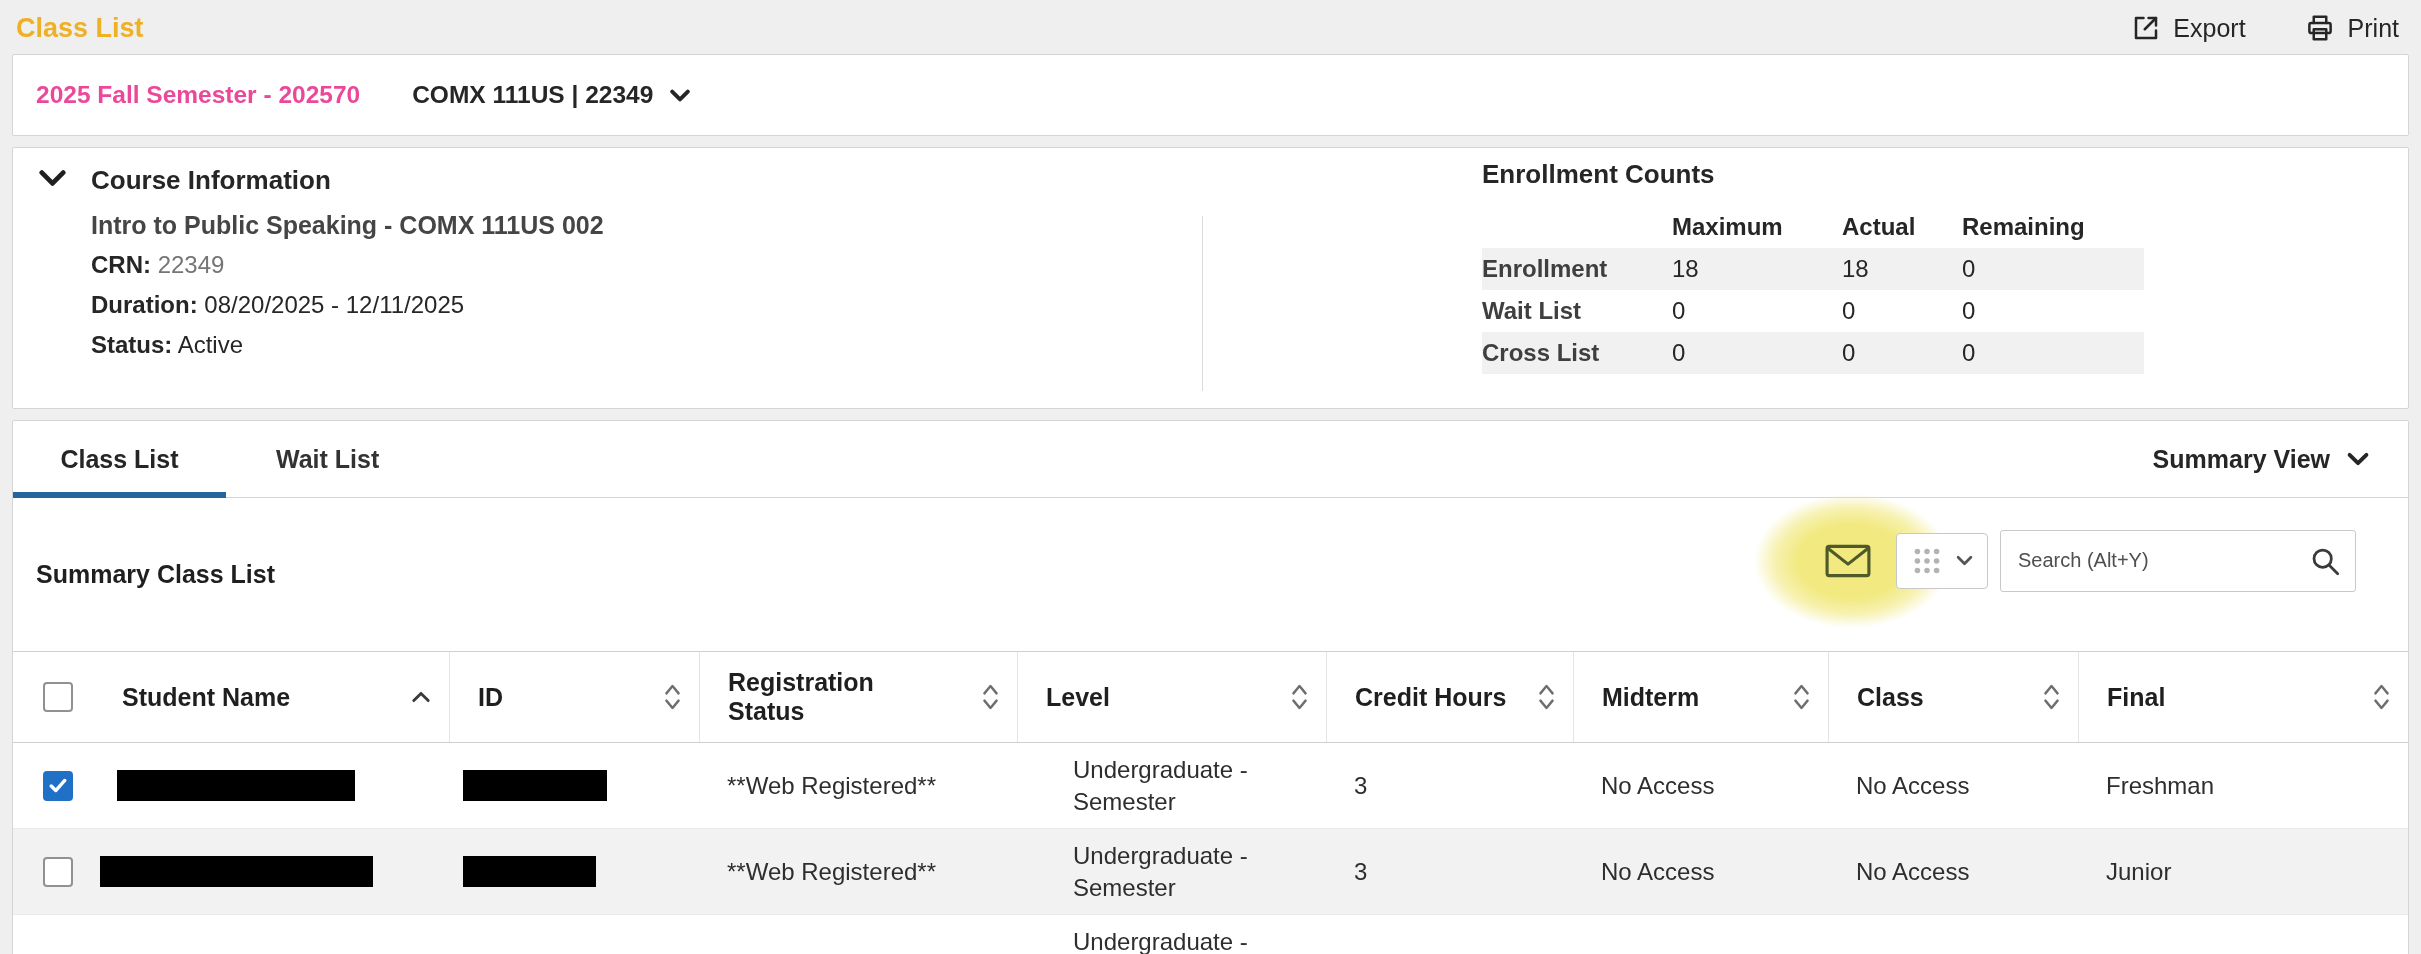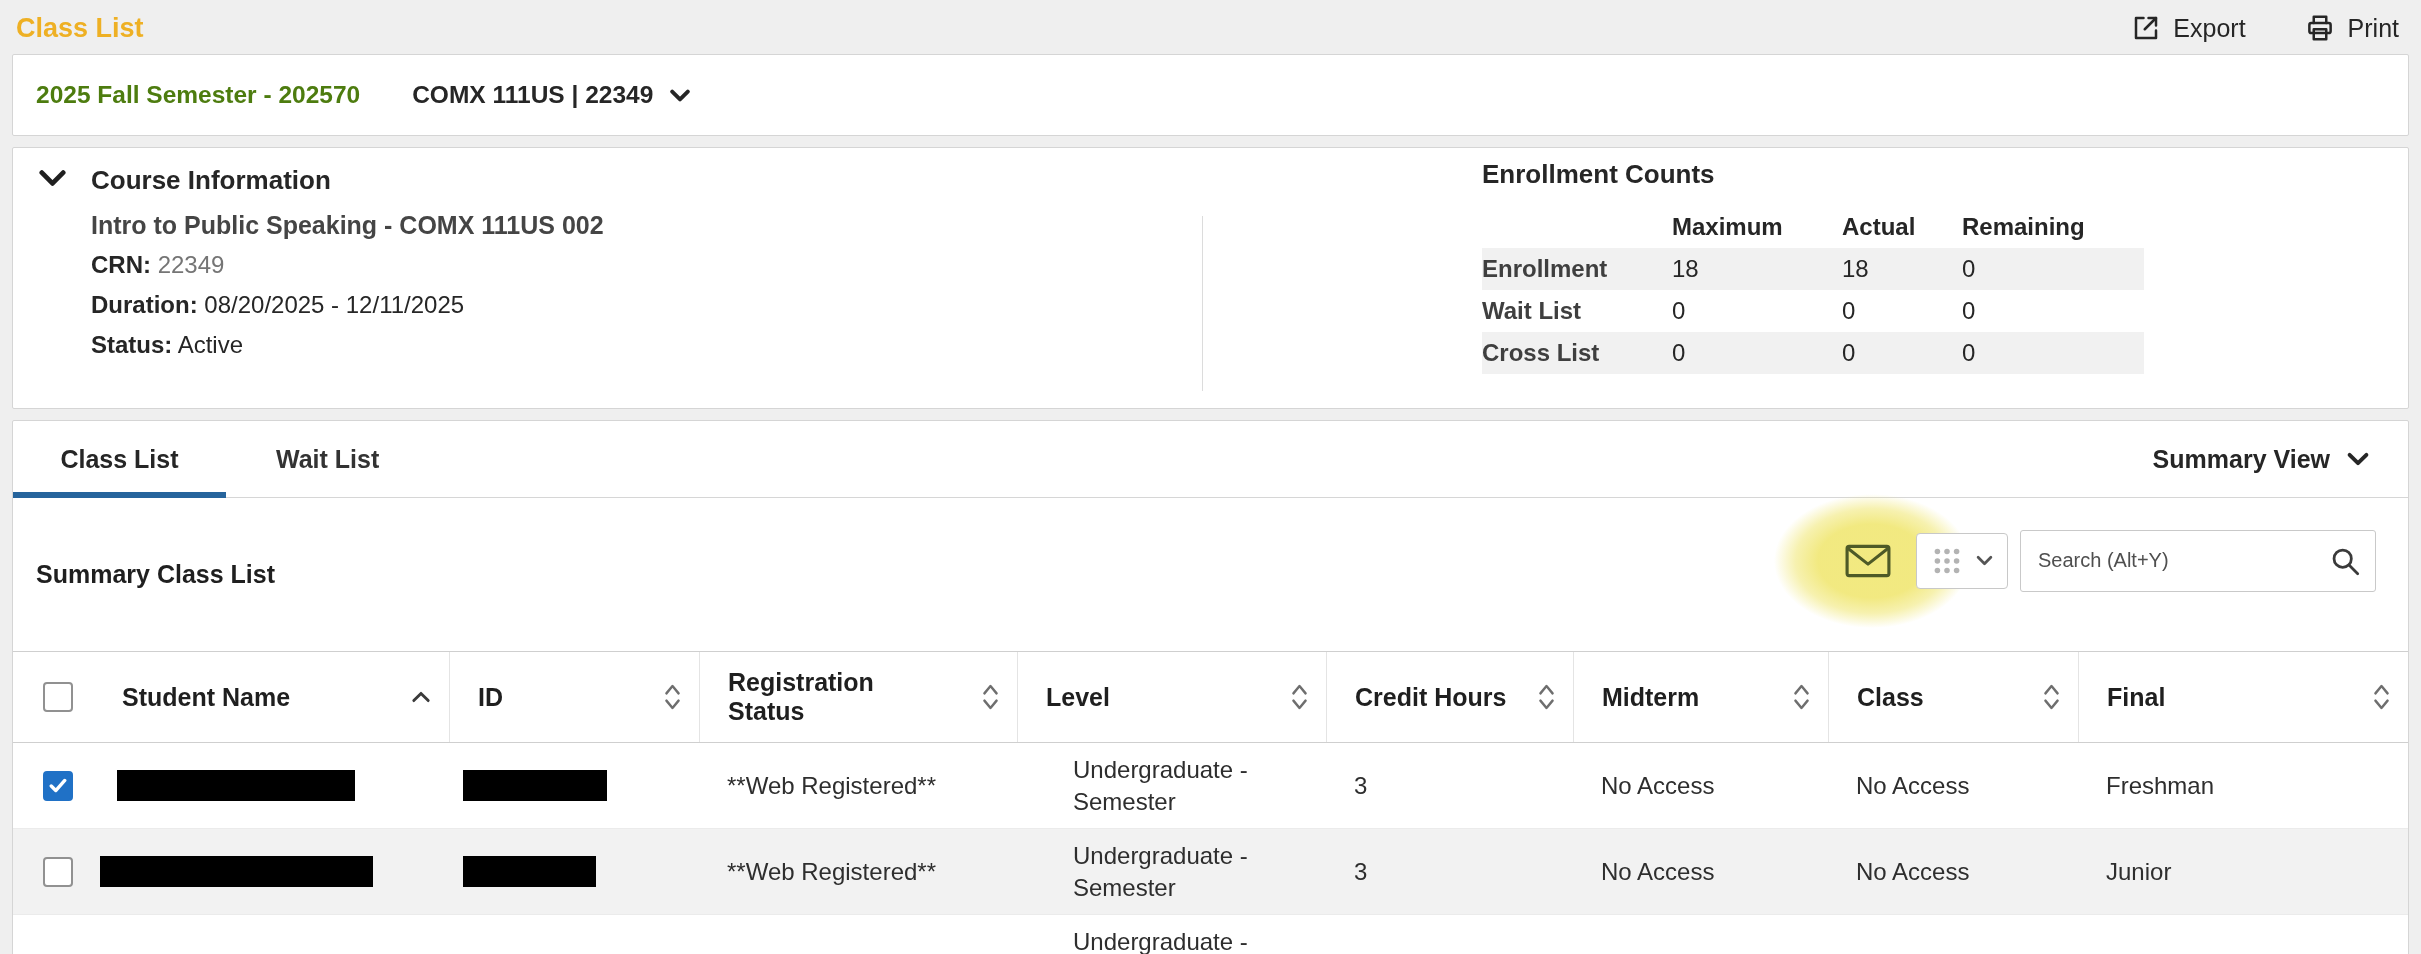--- a/index.html
+++ b/index.html
@@ -17,21 +17,21 @@
   .top-btn svg { display:block; }
 
   
   .card { position:absolute; left:12px; width:2397px; background:#fff;
           border:1px solid #d5d5d5; border-radius:2px; }
   .term-card { top:54px; height:82px; display:flex; align-items:center; padding-left:23px; }
   .info-card { top:147px; height:262px; }
   .main-card { top:420px; height:640px; }
 
   
-  .term-label { font-size:24.5px; font-weight:700; color:#4d7c0f; }
+  .term-label { font-size:24.5px; font-weight:700; color:#ec4899; }
   .course-select { margin-left:52px; display:flex; align-items:center; gap:16px;
                    font-size:24.5px; font-weight:700; color:#262626; }
 
   
   .collapse-btn { position:absolute; left:26px; top:22px; }
   .ci-heading { position:absolute; left:78px; top:12px; font-size:26px; font-weight:700; color:#262626; line-height:40px; }
   .course-details { position:absolute; left:78px; top:57px; }
   .course-title { font-size:25px; font-weight:700; color:#454545; line-height:40px; }
   .detail-line { font-size:24px; color:#262626; line-height:40px; }
   .detail-line .lbl { font-weight:600; }
@@ -50,21 +50,21 @@
   
   .tabs-row { height:77px; display:flex; align-items:stretch; border-bottom:1px solid #d6d6d6; }
   .tab { display:flex; align-items:center; font-size:25px; font-weight:700; color:#262626; cursor:pointer; }
   .tab-1 { width:213px; justify-content:center; position:relative; }
   .tab-1::after { content:''; position:absolute; left:0; right:0; bottom:-1px; height:6px; background:#26649c; }
   .tab-2 { padding:0 50px; color:#333; }
   .view-select { margin-left:auto; margin-right:38px; display:flex; align-items:center; gap:16px;
                  font-size:25px; font-weight:700; color:#262626; cursor:pointer; }
 
   
-  .toolbar { height:153px; display:flex; align-items:center; padding:0 32px 0 23px; }
+  .toolbar { height:153px; display:flex; align-items:center; padding:0 52px 0 23px; }
   .list-heading { font-size:25px; font-weight:700; color:#1f1f1f; }
   .toolbar-right { margin-left:auto; display:flex; align-items:center; gap:12px; position:relative; top:-14px; }
   .highlight-ellipse { position:absolute; left:-58px; top:50%; transform:translateY(-50%);
         width:196px; height:134px; border-radius:50%;
         background:radial-gradient(closest-side, rgba(241,232,122,0.95) 55%, rgba(241,232,122,0.6) 78%, rgba(241,232,122,0) 100%);
         pointer-events:none; z-index:0; }
   .email-btn { position:relative; z-index:1; width:72px; height:62px;
                display:flex; align-items:center; justify-content:center; }
   .grid-btn { position:relative; z-index:1; width:92px; height:56px; background:#fff;
               border:1px solid #c8c8c8; border-radius:4px;

